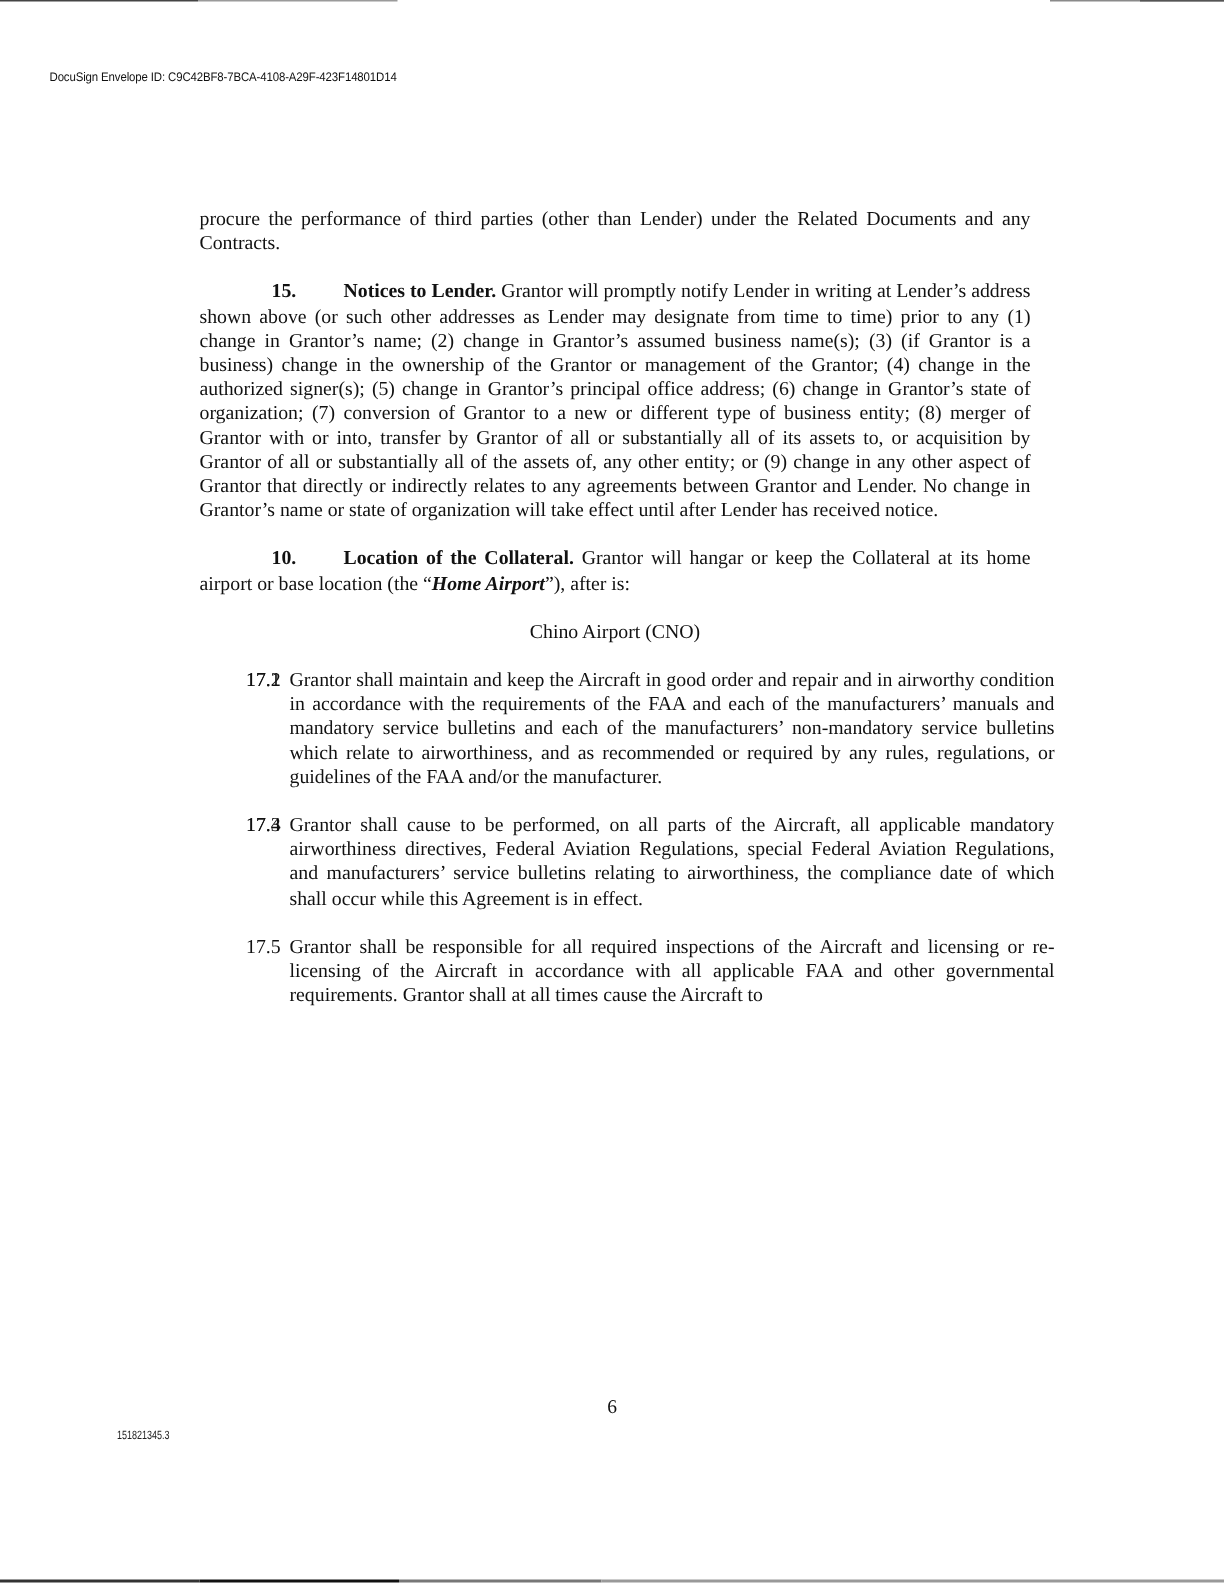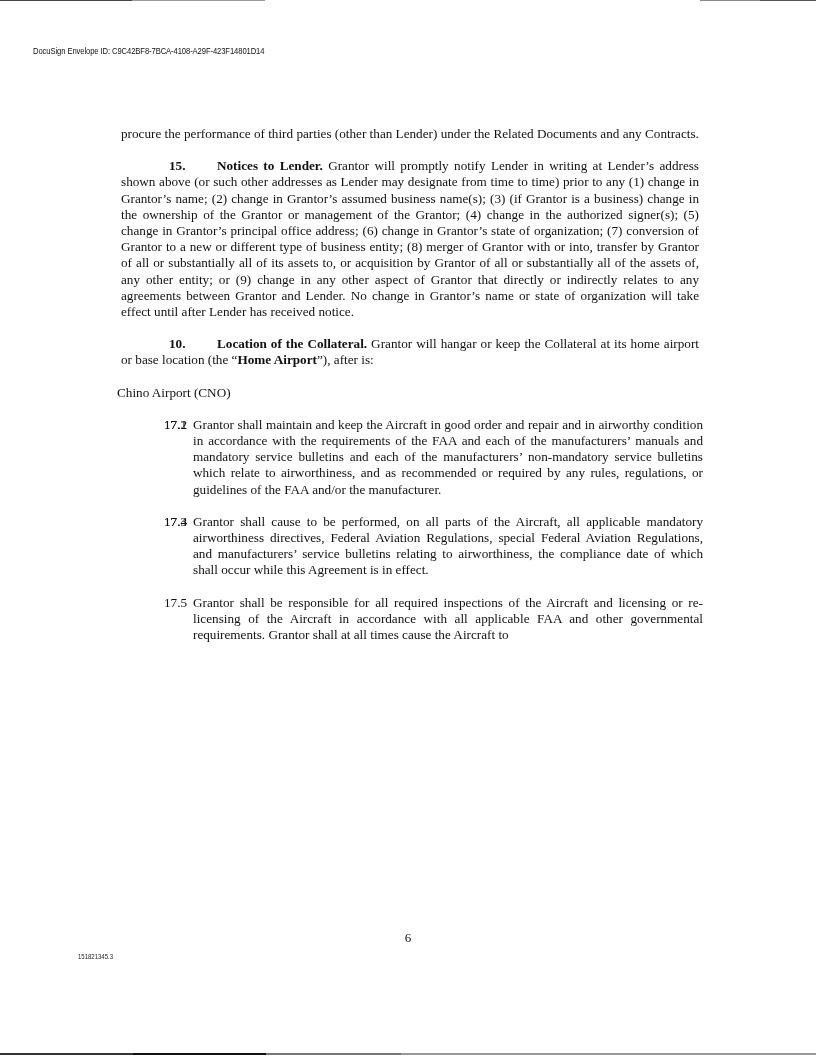--- a/index.html
+++ b/index.html
@@ -49,43 +49,44 @@
     .page {
       position: absolute;
       left: 117px;
       top: 122px;
       width: 586px;
       font-size: 13.2px;
       line-height: 16.2px;
     }
     .para {
       text-align: justify;
-      margin: 4px;
+      margin: 16px;
     }
     .para + .para { margin-top: 16px; }
     .indent-first { text-indent: 48px; }
     .sec-num { font-weight: bold; display: inline-block; width: 48px; text-indent: 0; }
     .sec-title { font-weight: bold; }
     .centered {
+      text-align: center;
       margin: 16px 0 0 0;
     }
     .sub {
       position: relative;
       margin-top: 16px;
       padding-left: 76px;
       text-align: justify;
     }
     .sub .sub-num {
       position: absolute;
       left: 47px;
       top: 0;
       font-weight: normal;
     }
     .sub .sub-text { display: block; }
-    .defined { font-weight: bold; }
+    .defined { font-weight: bold; font-style: italic; }
 
     .page-number {
       position: absolute;
       left: 0;
       width: 816px;
       top: 930px;
       text-align: center;
       font-size: 13px;
     }
     .doc-code {

